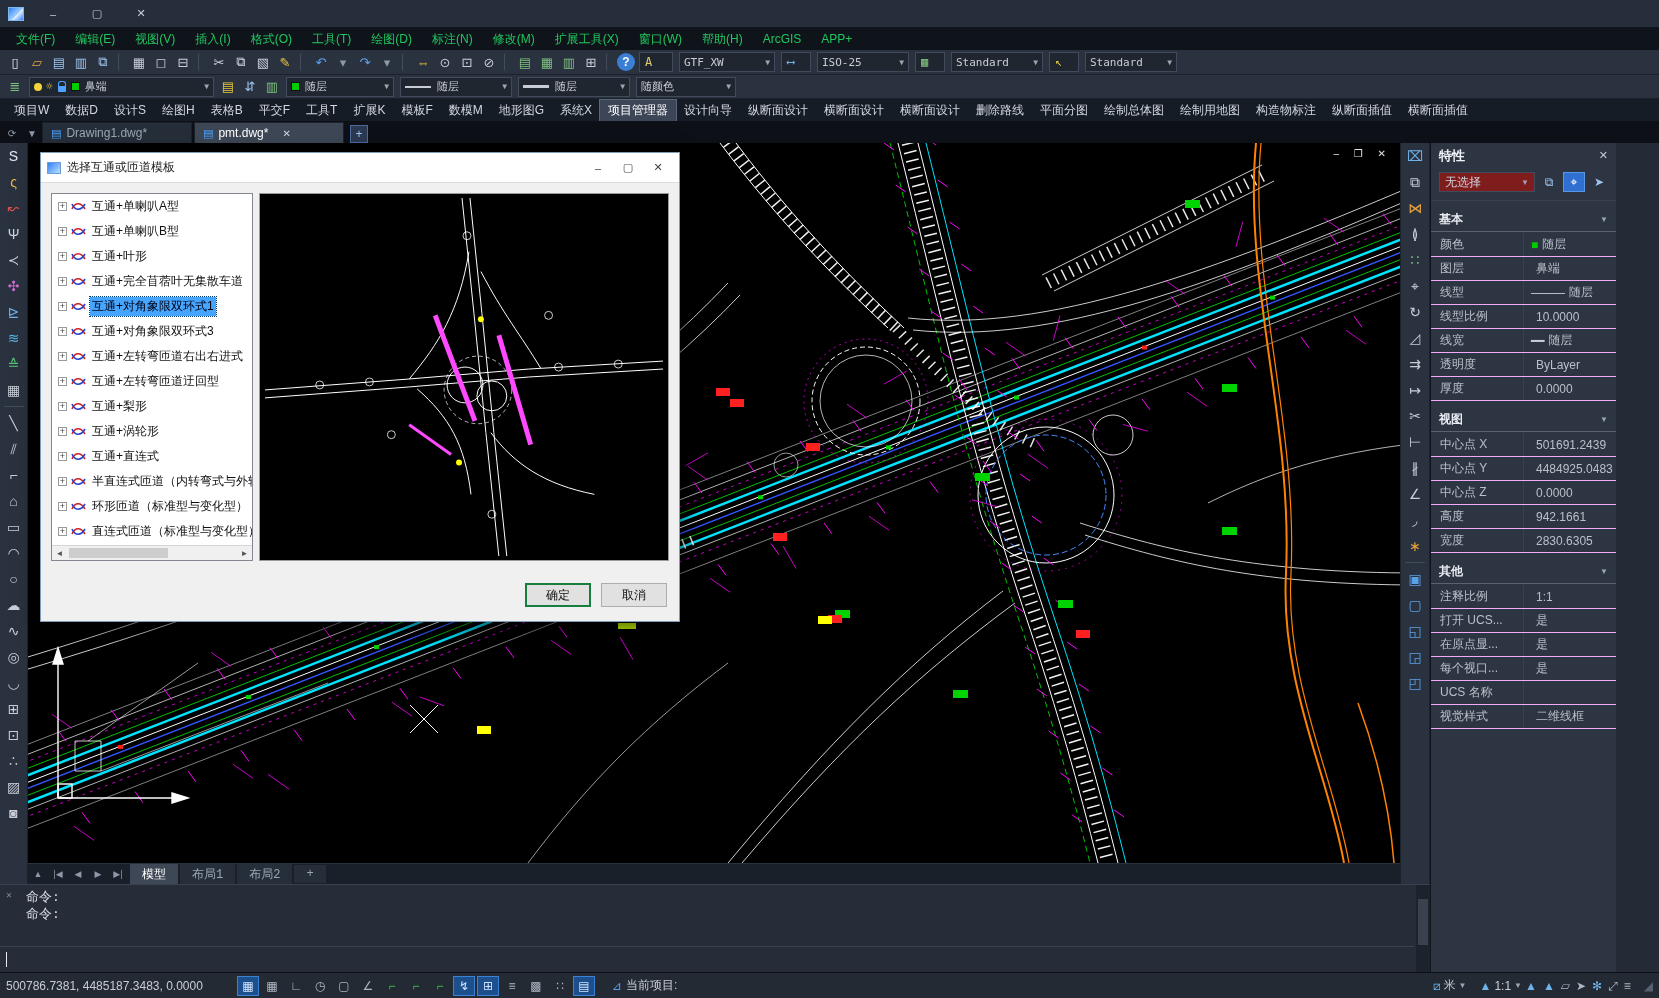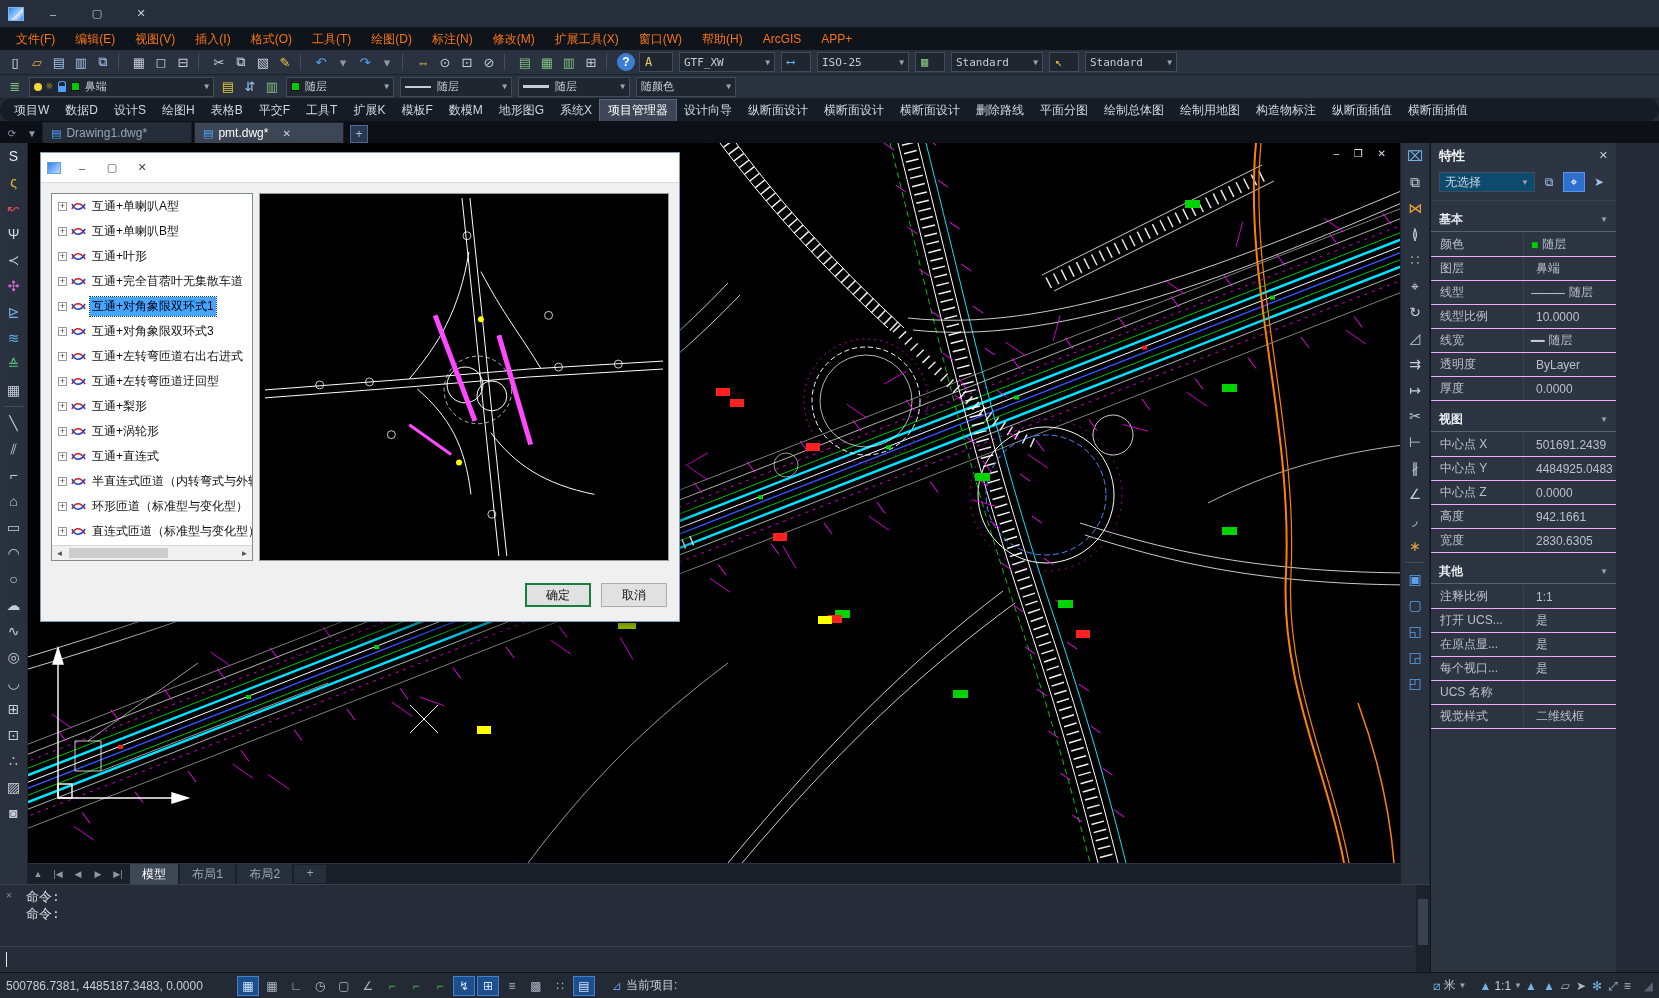--- a/index.html
+++ b/index.html
@@ -9,21 +9,21 @@
 
   
   .titlebar { height:28px; background:#262e3b; display:flex; align-items:center; padding-left:8px; border-bottom:1px solid #11151c; }
   .logo { width:16px; height:14px; background:linear-gradient(135deg,#2f81f7 0%,#9fd0ff 55%,#eaf4ff 56%,#2f81f7 100%); border:1px solid #7db6ec; margin-right:7px; }
   .title-text { color:#d8dde6; font-size:12px; flex:1; white-space:nowrap; overflow:hidden; }
   .win-btns { display:flex; height:28px; }
   .win-btn { width:44px; display:flex; align-items:center; justify-content:center; color:#c6ccd6; font-size:11px; cursor:default; }
 
   
   .menubar { height:22px; background:#0f141b; display:flex; align-items:center; padding-left:6px; }
-  .menu-item { padding:18px 10px; color:#f97316; white-space:nowrap; }
+  .menu-item { padding:18px 10px; color:#22c55e; white-space:nowrap; }
 
   
   .toolbar { background:#2a3240; border-bottom:1px solid #1c222c; display:flex; align-items:center; padding:0 4px; }
   .tb1 { height:25px; } .tb2 { height:24px; }
   .chip { width:20px; height:20px; margin:0 1px; display:flex; align-items:center; justify-content:center;
           font-size:13px; color:#c8cdd6; border-radius:2px; }
   .chip.sep { width:6px; border-left:1px solid #434c5c; height:18px; margin:0 4px; }
   .chip.help { width:18px; height:18px; background:#3b7fd4; border-radius:50%; color:#fff; font-weight:bold; font-size:12px; }
   .combo { height:20px; background:#20262f; border:1px solid #414b5b; display:flex; align-items:center;
            padding:0 4px; margin:0 3px; color:#c8cdd6; font-family:"DejaVu Sans Mono",monospace; font-size:11px; }
@@ -32,21 +32,21 @@
   .swatch { width:9px; height:9px; display:inline-block; margin-right:5px; border:1px solid #111; }
   .bulb { width:8px; height:8px; border-radius:50%; background:#f5d43b; display:inline-block; margin-right:4px; }
   .sun { color:#e8c83d; font-size:11px; margin-right:4px; }
   .lock { width:8px; height:6px; background:#4da3ff; border-radius:1px; position:relative; display:inline-block; margin:4px 5px 0 1px; }
   .lock:before { content:""; position:absolute; width:6px; height:5px; border:1.5px solid #4da3ff; border-bottom:none;
                  border-radius:3px 3px 0 0; top:-5px; left:0; }
   .lineglyph { width:26px; height:2px; background:#c8ccd4; display:inline-block; margin-right:6px; }
   .lineglyph.thick { height:3px; }
 
   
-  .ribbon { height:22px; background:#161c26; display:flex; align-items:center; padding-left:6px;border-radius:11px; }
+  .ribbon { height:22px; background:#161c26; display:flex; align-items:center; padding-left:6px; }
   .ribbon-tab { padding:2px 8px; color:#d2d8e2; white-space:nowrap; font-size:12px; }
   .ribbon-tab.active { background:#3d4656; outline:1px solid #5a6578; color:#fff; }
 
   
   .doctabs { height:22px; background:#0d1117; display:flex; align-items:flex-end; padding-left:2px; }
   .dt-btn { width:20px; height:20px; display:flex; align-items:center; justify-content:center; color:#8d98a8; font-size:10px; }
   .doc-tab { height:21px; min-width:150px; background:#262e3a; color:#9aa5b5; display:flex; align-items:center;
              padding:0 8px; margin-right:2px; border:1px solid #1b212b; border-bottom:none; }
   .doc-tab.active { background:#3e4756; color:#fff; }
   .dwg-ico { color:#4da3ff; font-size:11px; margin-right:5px; }
@@ -84,21 +84,21 @@
   .caret { position:absolute; left:6px; top:5px; width:1px; height:15px; background:#e8ecf2; }
   .cmd-scroll { position:absolute; right:0; top:0; bottom:0; width:14px; background:#1d232c; }
   .cmd-thumb { position:absolute; left:2px; right:2px; top:14px; height:46px; background:#3a4250; }
 
   
   .props { width:186px; background:#2e3542; border-left:1px solid #11151c; display:flex; flex-direction:column; overflow:hidden; }
   .props-head { height:25px; display:flex; align-items:center; padding:0 8px; }
   .props-title { font-weight:bold; color:#f0f3f8; font-size:13px; flex:1; }
   .props-close { color:#c6ccd6; font-size:11px; }
   .props-sel { display:flex; align-items:center; padding:4px 6px 8px 8px; border-bottom:1px solid #3a4250; }
-  .sel-combo { flex:1; height:20px; background:#0c4a6e; border:1px solid #414b5b; display:flex; align-items:center; padding:0 5px; color:#cfd5de; }
+  .sel-combo { flex:1; height:20px; background:#7f1d1d; border:1px solid #414b5b; display:flex; align-items:center; padding:0 5px; color:#cfd5de; }
   .sel-combo .arrow { margin-left:auto; font-size:8px; color:#9aa4b2; }
   .mini-btn { width:22px; height:20px; margin-left:3px; display:flex; align-items:center; justify-content:center;
               color:#9fc4ee; border:1px solid transparent; font-size:12px; }
   .mini-btn.active { background:#2f6fd0; border-color:#5a96e8; color:#fff; }
   .sect-head { display:flex; align-items:center; padding:10px 8px 3px 8px; border-bottom:1px solid #5a6270; margin-bottom:1px; }
   .sect-title { font-weight:bold; color:#e8ecf2; flex:1; }
   .sect-arrow { font-size:8px; color:#9aa4b2; }
   .prow { display:flex; height:24px; align-items:center; border-bottom:1px solid #f0abfc; }
   .prow .plabel { width:92px; padding-left:9px; color:#b9c0ca; white-space:nowrap; overflow:hidden; }
   .prow .pval { flex:1; border-left:1px solid #394150; padding-left:7px; color:#b9c0ca; display:flex; align-items:center;
@@ -856,20 +856,21 @@
       <span class="sr-ico">✻</span>
       <span class="sr-ico" style="color:#aeb6c2">⤢</span>
       <span class="sr-ico" style="color:#aeb6c2">≡</span>
       <span class="grip">◢</span>
     </div>
   </div>
 
   <div class="dialog">
     <div class="dlg-title">
       <div class="dlg-ico"></div>
+      <div class="dlg-title-text">选择互通或匝道模板</div>
       <div class="dlg-btn">–</div>
       <div class="dlg-btn">▢</div>
       <div class="dlg-btn">✕</div>
     </div>
     <div class="tree">
       <div>
 
           <div class="tree-item">
             <span class="expander">+</span>
             <span class="tree-ico">

